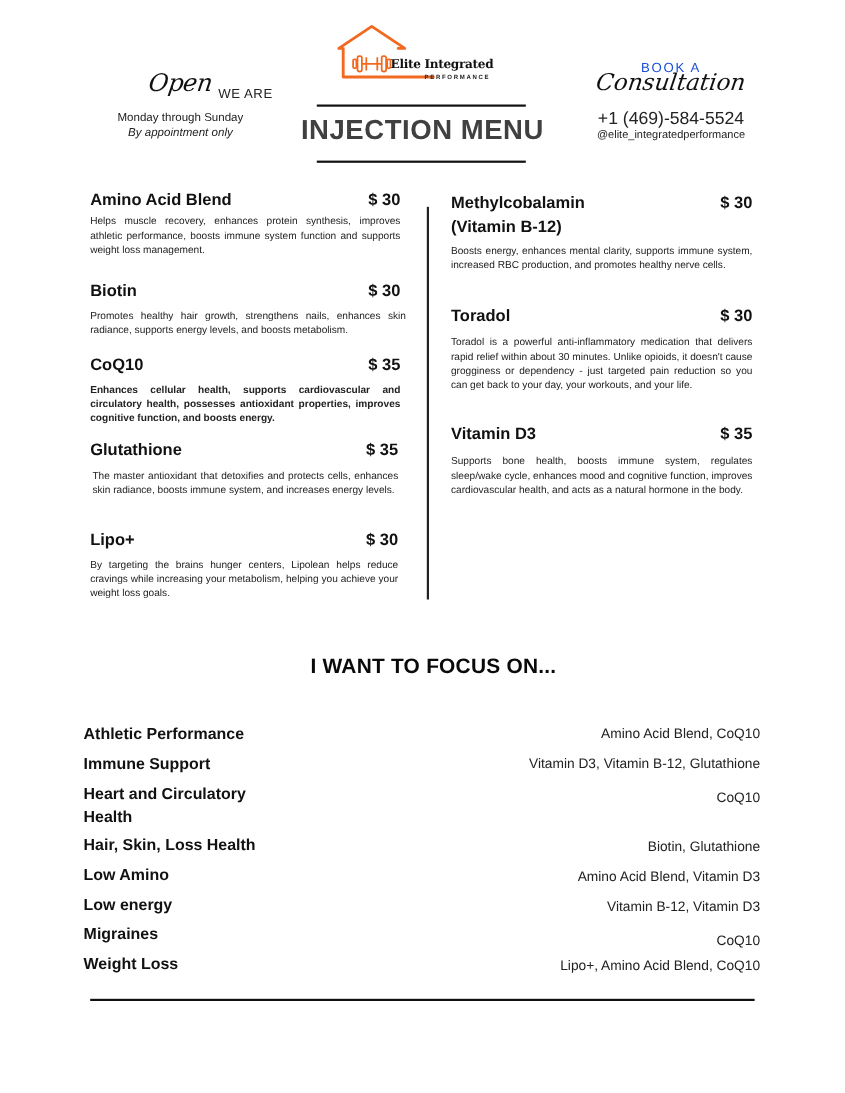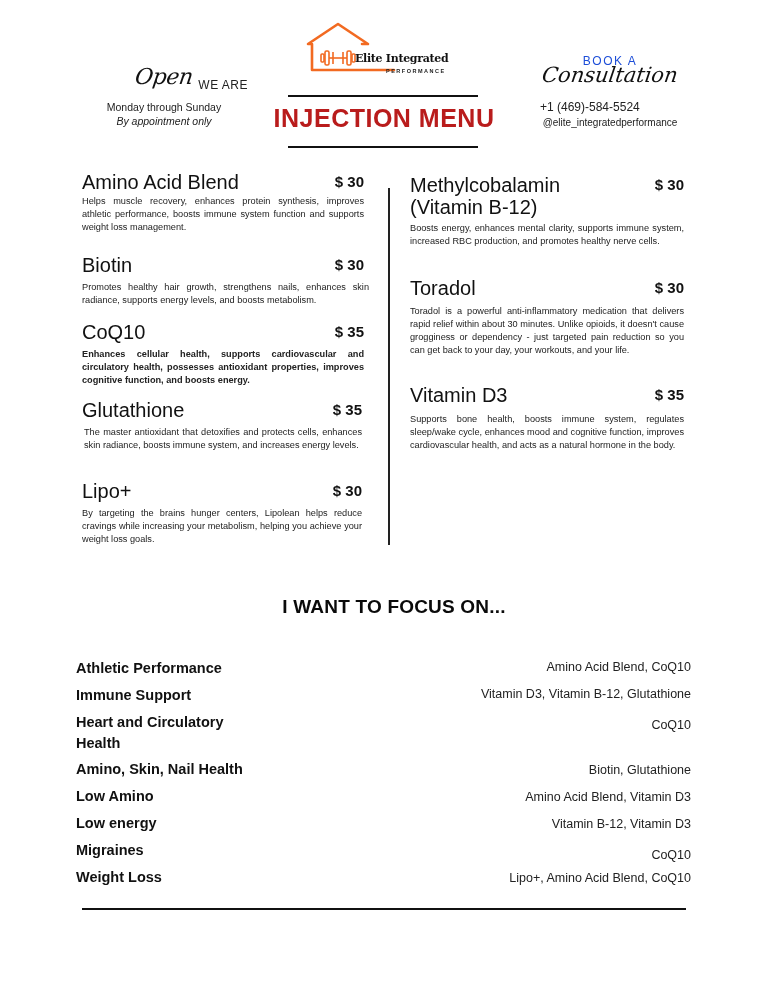--- a/index.html
+++ b/index.html
@@ -14,31 +14,31 @@
   .hours { left: 80px; top: 101px; width: 168px; text-align: center; font-size: 10.5px; color: #222; }
   .appt { left: 80px; top: 115px; width: 168px; text-align: center; font-size: 10.5px; font-style: italic; color: #222; }
 
   
   .logo { left: 306px; top: 22px; width: 150px; height: 60px; }
   .logo-name { left: 355px; top: 52px; font-family: "DejaVu Serif", serif; font-weight: bold; font-size: 11px; color: #111; letter-spacing: -0.3px; }
   .logo-sub { left: 386px; top: 68px; font-size: 5.5px; letter-spacing: 1.5px; color: #222; font-weight: bold; }
 
   .hline { background: #111; height: 2px; }
 
-  .menu-title { left: 258px; top: 104px; width: 252px; text-align: center; font-size: 25px; font-weight: bold; letter-spacing: 0.5px; color: #b91c1c; }
+  .menu-title { left: 258px; top: 104px; width: 252px; text-align: center; font-size: 25px; font-weight: bold; letter-spacing: 0.5px; color: #404040; }
 
   
   .book-a { left: 540px; top: 54px; width: 140px; text-align: center; font-size: 12px; letter-spacing: 1.5px; color: #1d4ed8; }
   .consult-script { left: 540px; top: 63px; width: 140px; text-align: center; font-family: "DejaVu Serif", serif; font-style: italic; font-size: 21px; color: #111; transform: skewX(-8deg); }
-  .phone { left: 540px; top: 100px; width: 140px; font-size: 12px; color: #222; }
+  .phone { left: 540px; top: 100px; width: 140px; text-align: center; font-size: 16px; color: #222; }
   .handle { left: 525px; top: 117px; width: 170px; text-align: center; font-size: 10px; color: #222; }
 
   
   .item { position: absolute; }
-  .item-name { position: absolute; left: 0; top: 0; font-size: 20px; font-weight: normal; color: #111; line-height: 22px; }
+  .item-name { position: absolute; left: 0; top: 0; font-size: 15px; font-weight: bold; color: #111; line-height: 22px; }
   .item-price { position: absolute; right: 0; top: 0; font-size: 15px; font-weight: bold; color: #111; line-height: 22px; }
   .item-desc { position: absolute; left: 0; font-size: 9.2px; line-height: 13px; color: #222; text-align: justify; }
 
   .vline { left: 388px; top: 188px; width: 2px; height: 357px; background: #222; }
 
   .focus-title { left: 200px; top: 596px; width: 388px; text-align: center; font-size: 19px; font-weight: bold; color: #0a0a0a; letter-spacing: 0.2px; }
 
   .focus-label { position: absolute; left: 76px; font-size: 14.5px; font-weight: bold; color: #111; line-height: 21px; }
   .focus-value { position: absolute; right: 77px; font-size: 12.5px; color: #222; text-align: right; line-height: 18px; }
 </style>
@@ -136,21 +136,21 @@
 
 <div class="focus-label" style="top:685px;">Immune Support</div>
 <div class="focus-value" style="top:685px;">Vitamin D3, Vitamin B-12, Glutathione</div>
 
 <div class="focus-label" style="top:712px;">
   <span>Heart and Circulatory</span><br>
   <span>Health</span>
 </div>
 <div class="focus-value" style="top:716px;">CoQ10</div>
 
-<div class="focus-label" style="top:759px;">Amino, Skin, Nail Health</div>
+<div class="focus-label" style="top:759px;">Hair, Skin, Loss Health</div>
 <div class="focus-value" style="top:761px;">Biotin, Glutathione</div>
 
 <div class="focus-label" style="top:786px;">Low Amino</div>
 <div class="focus-value" style="top:788px;">Amino Acid Blend, Vitamin D3</div>
 
 <div class="focus-label" style="top:813px;">Low energy</div>
 <div class="focus-value" style="top:815px;">Vitamin B-12, Vitamin D3</div>
 
 <div class="focus-label" style="top:840px;">Migraines</div>
 <div class="focus-value" style="top:846px;">CoQ10</div>

